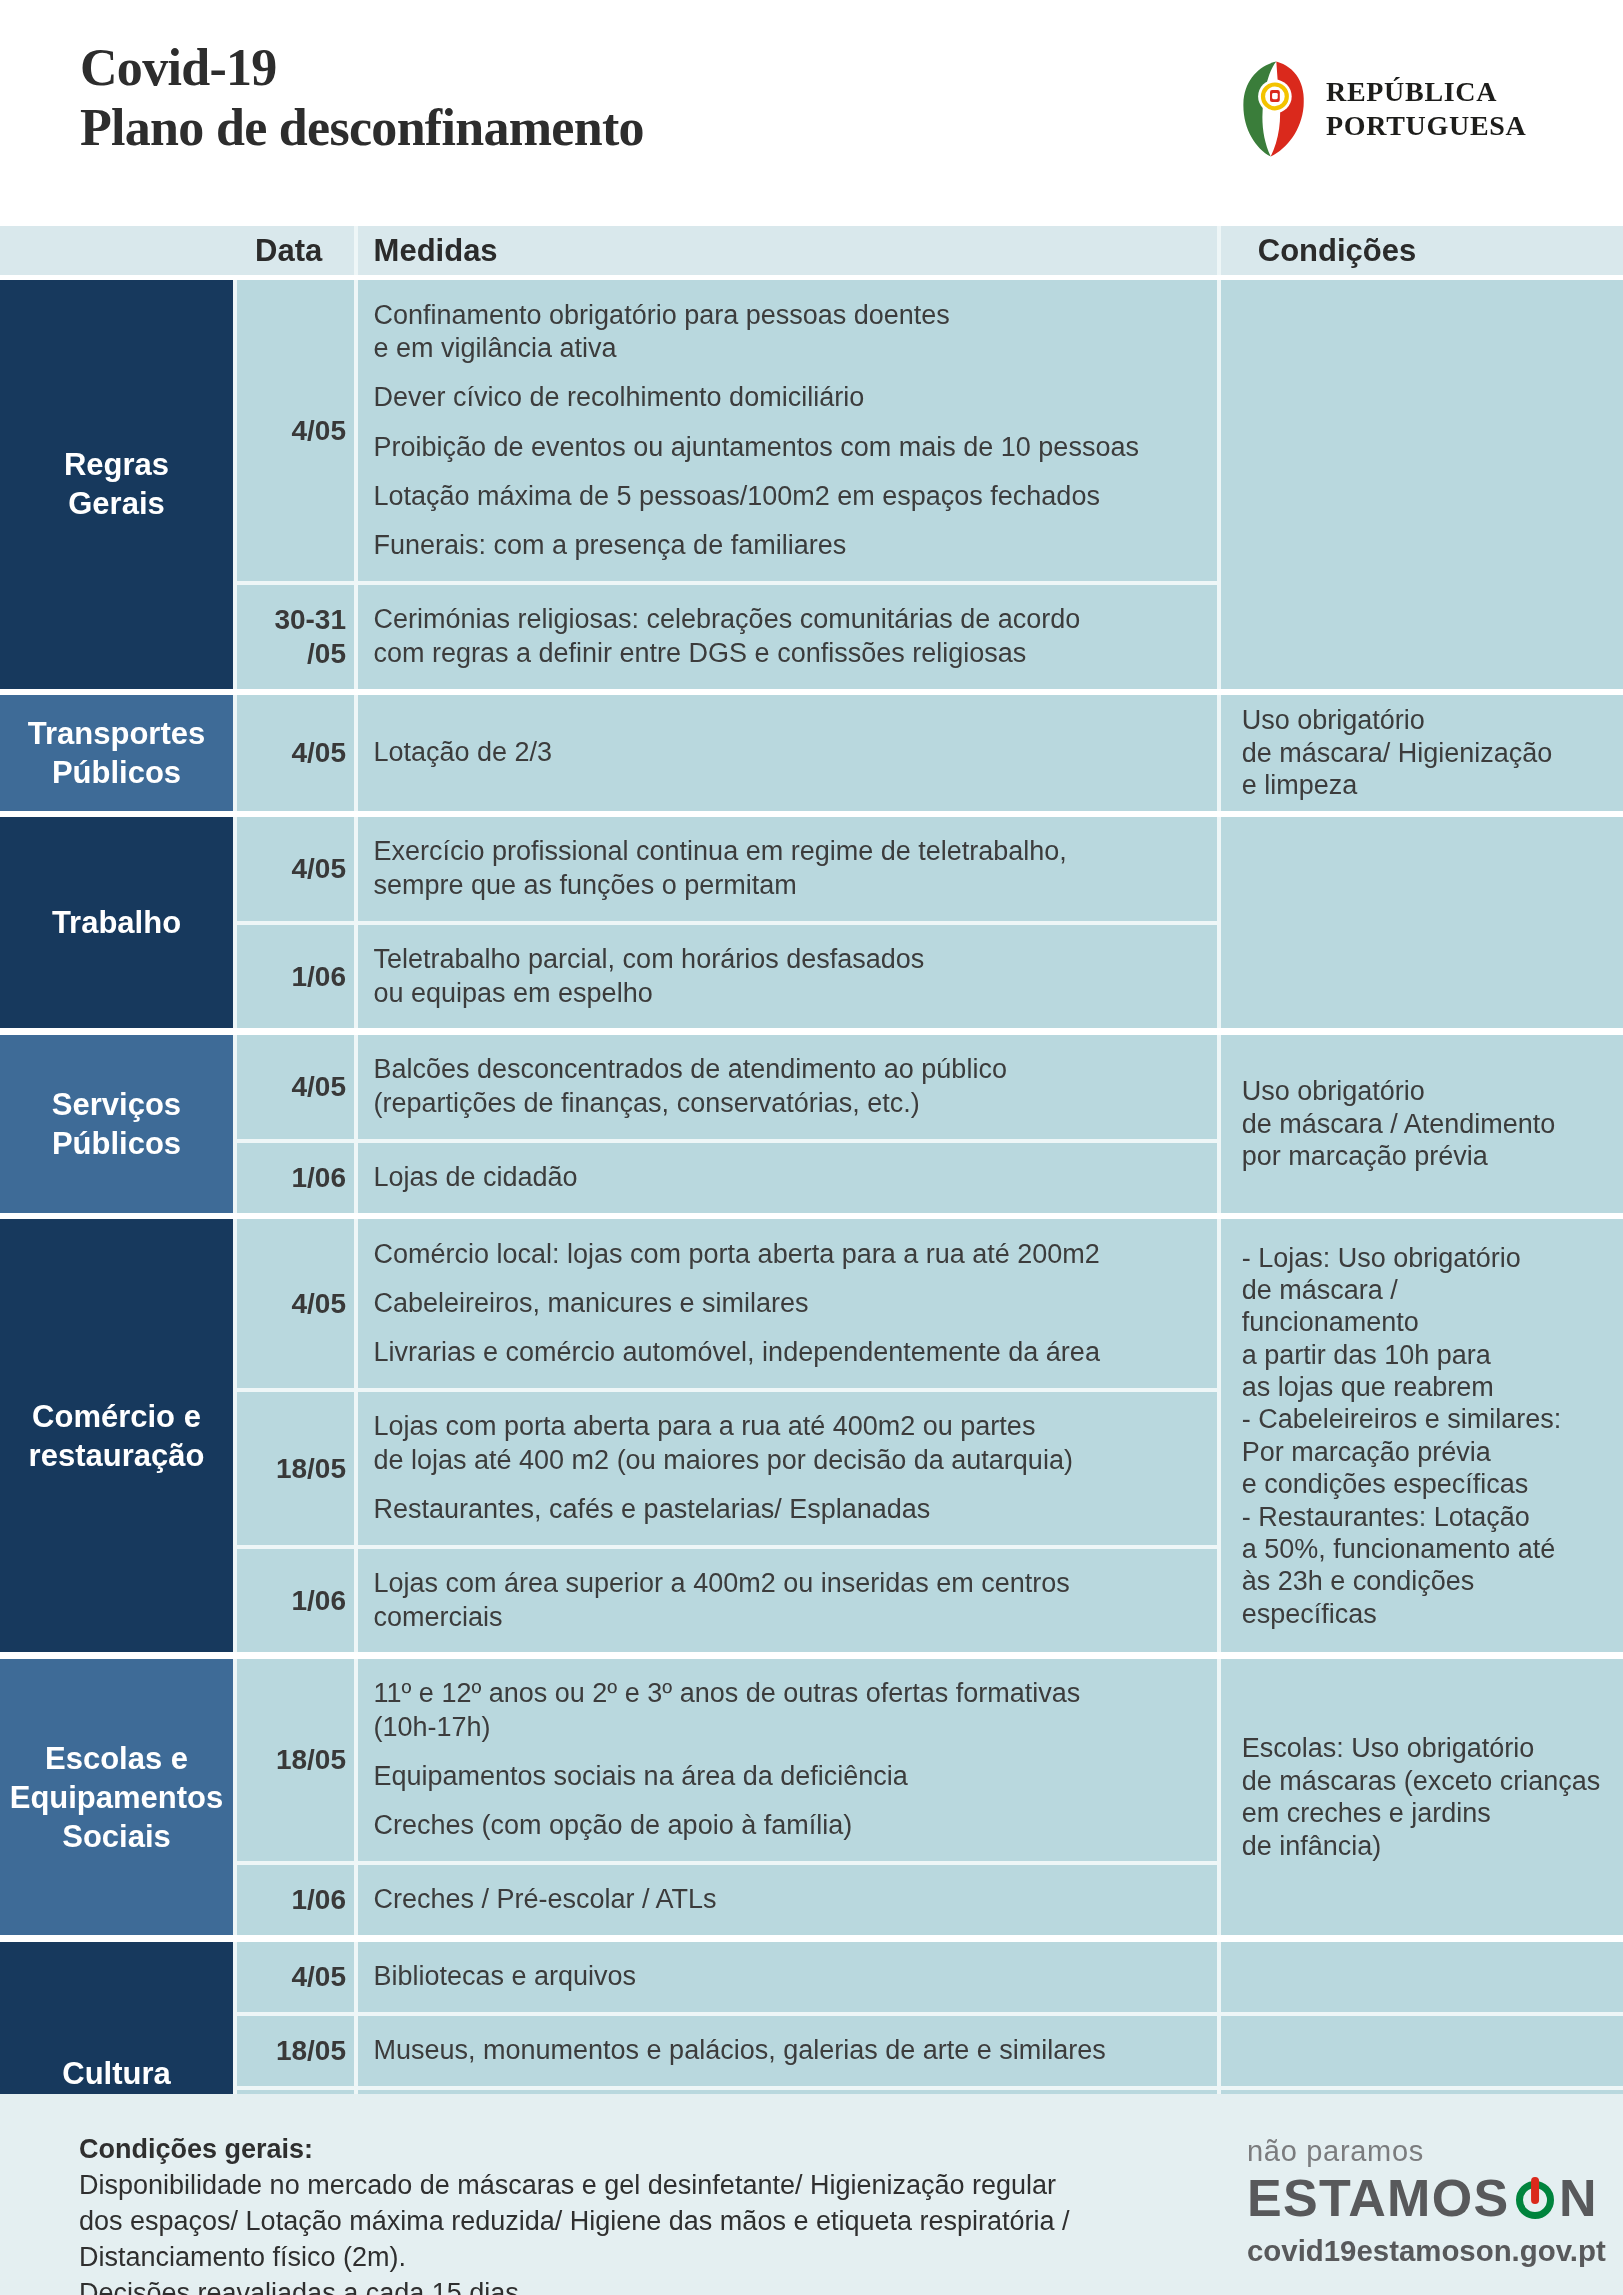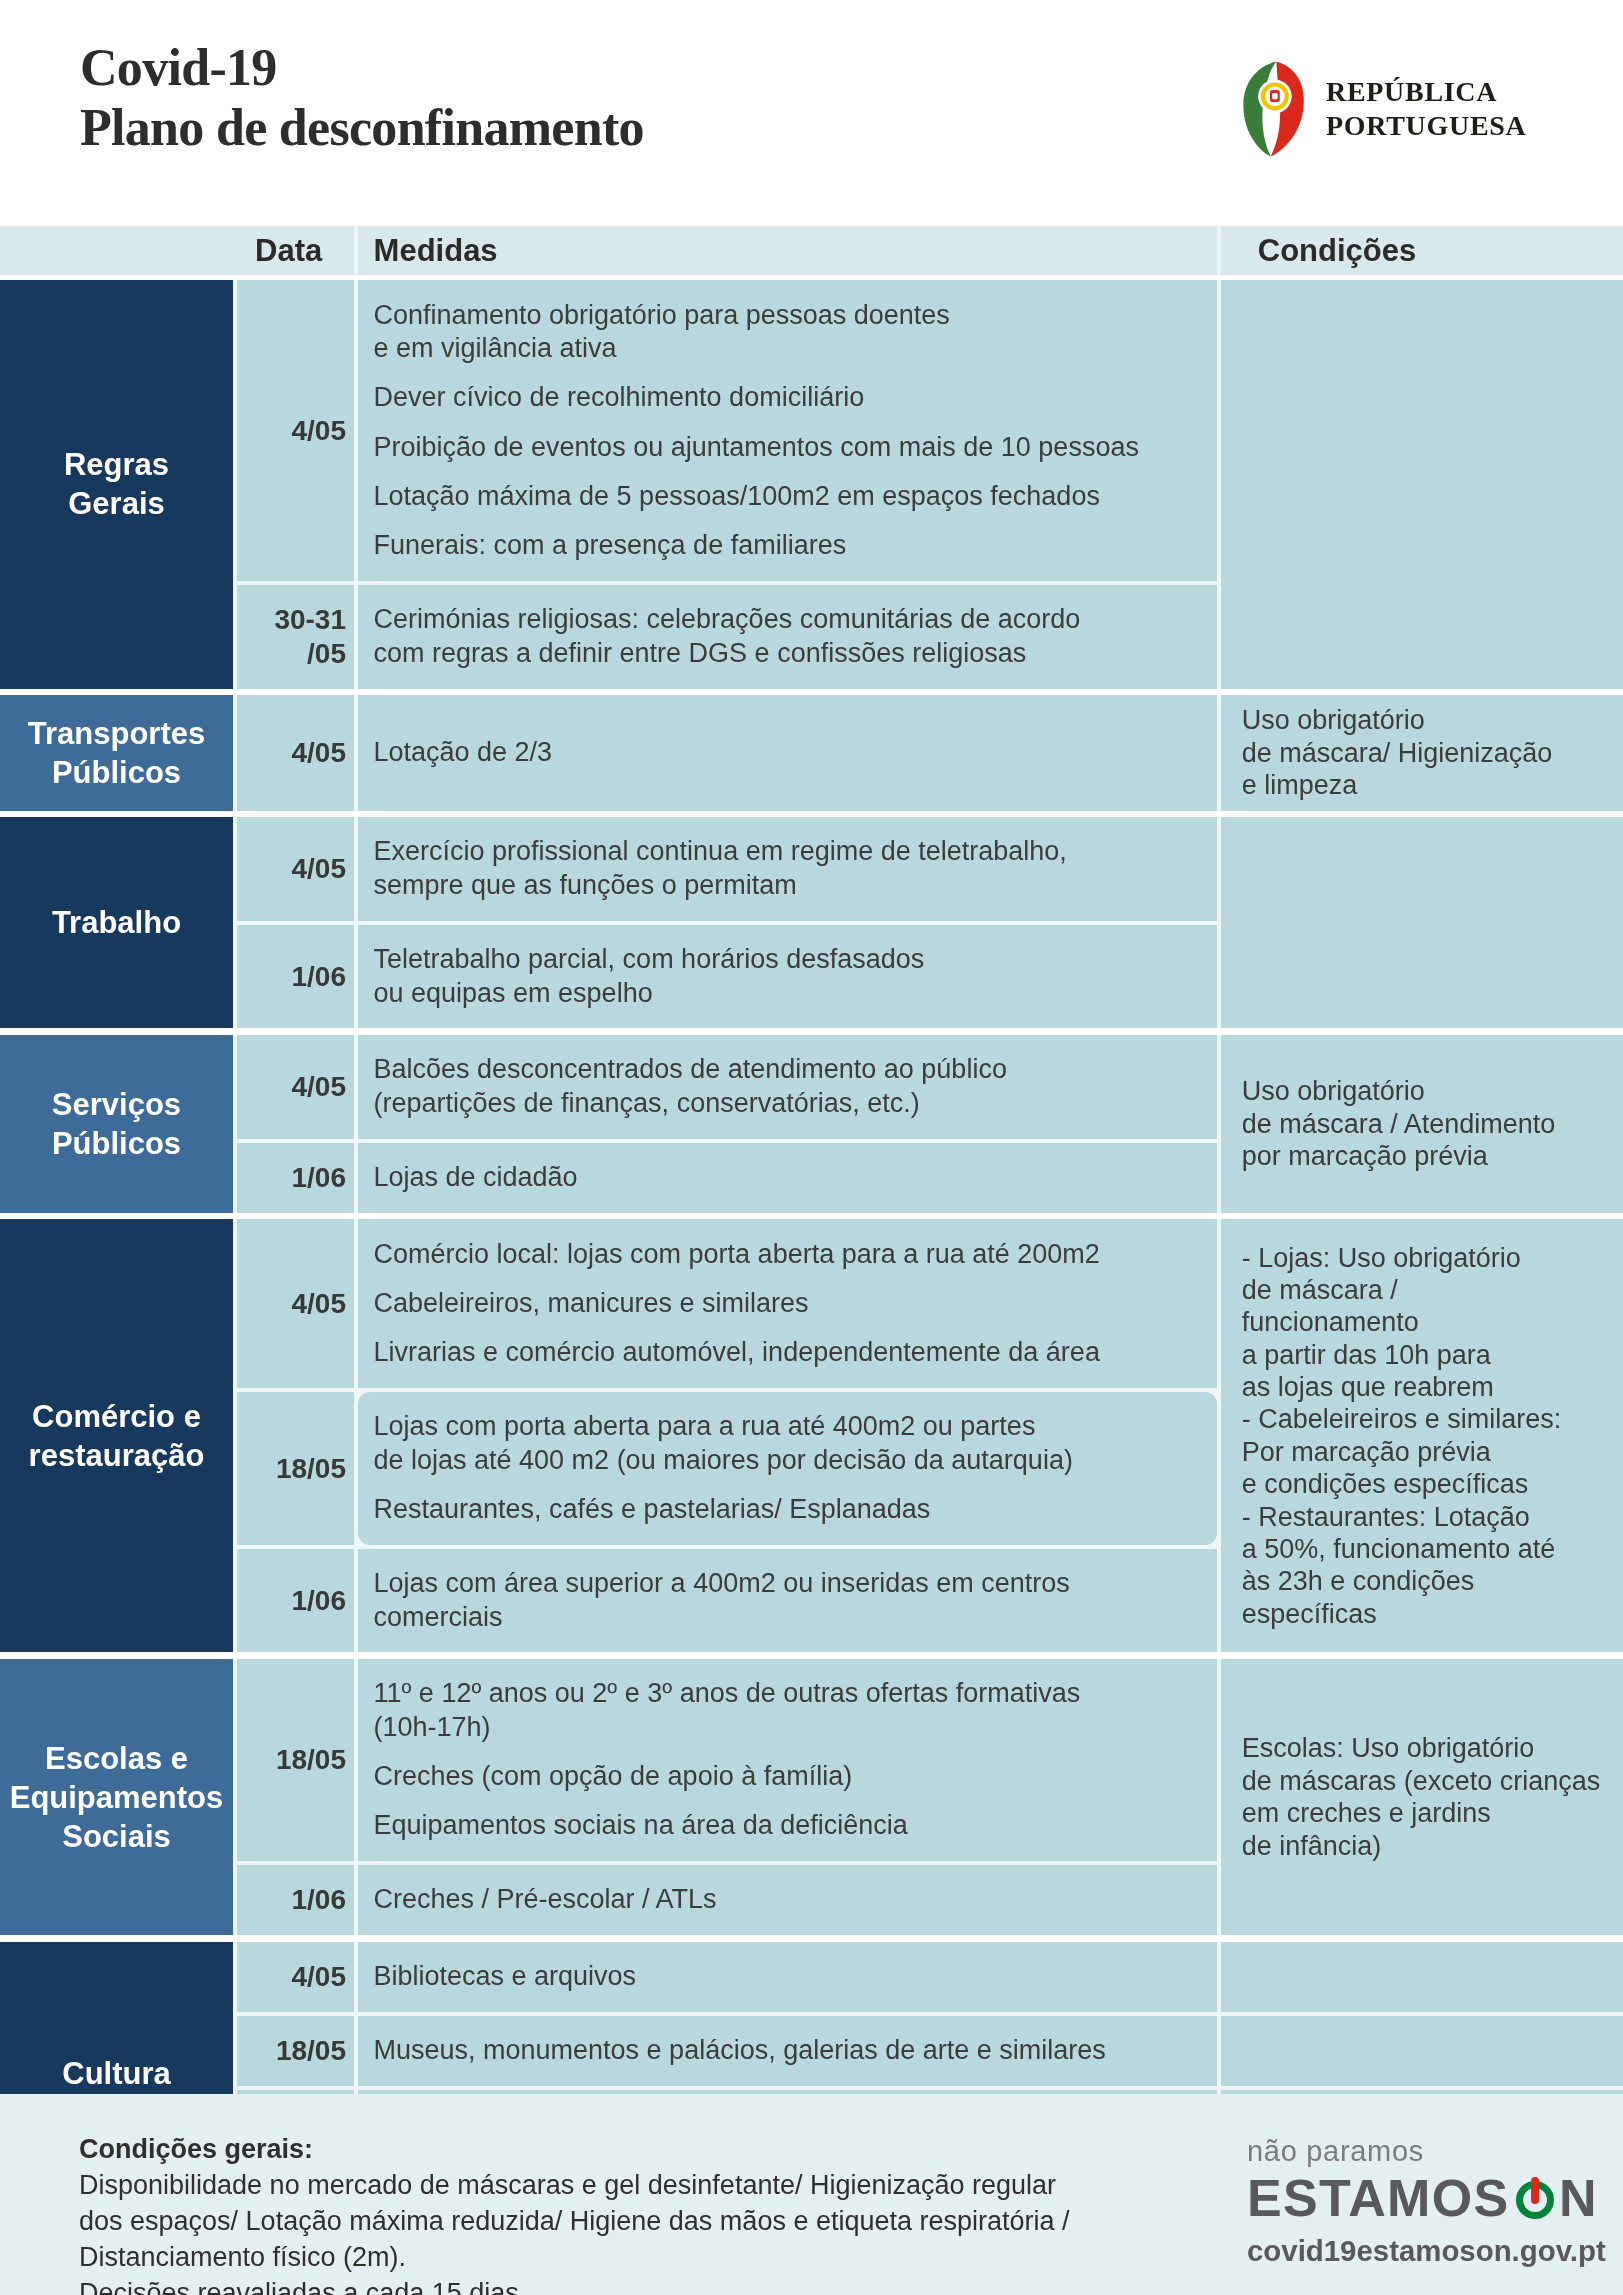--- a/index.html
+++ b/index.html
@@ -171,21 +171,21 @@
             <div>Comércio e</div>
             <div>restauração</div>
           </div>
           <div class="cell date" style="grid-area: 1 / 2;">4/05</div>
           <div class="cell meas" style="grid-area: 1 / 3;">
             <p>Comércio local: lojas com porta aberta para a rua até 200m2</p>
             <p>Cabeleireiros, manicures e similares</p>
             <p>Livrarias e comércio automóvel, independentemente da área</p>
           </div>
           <div class="cell date" style="grid-area: 2 / 2;">18/05</div>
-          <div class="cell meas" style="grid-area: 2 / 3; border-radius: 12px;">
+          <div class="cell meas" style="grid-area: 2 / 3;">
             <p>Lojas com porta aberta para a rua até 400m2 ou partes
 de lojas até 400 m2 (ou maiores por decisão da autarquia)</p>
             <p>Restaurantes, cafés e pastelarias/ Esplanadas</p>
           </div>
           <div class="cell date" style="grid-area: 3 / 2;">1/06</div>
           <div class="cell meas" style="grid-area: 3 / 3;">
             <p>Lojas com área superior a 400m2 ou inseridas em centros
 comerciais</p>
           </div>
           <div class="cell cond" style="grid-area: 1 / 4 / span 3;">- Lojas: Uso obrigatório
@@ -204,22 +204,22 @@
         <div class="section" style="grid-template-rows: minmax(154px, auto) minmax(67px, auto);">
           <div class="cell cat medium" style="grid-area: 1 / 1 / span 2;">
             <div>Escolas e</div>
             <div>Equipamentos</div>
             <div>Sociais</div>
           </div>
           <div class="cell date" style="grid-area: 1 / 2;">18/05</div>
           <div class="cell meas" style="grid-area: 1 / 3;">
             <p>11º e 12º anos ou 2º e 3º anos de outras ofertas formativas
 (10h-17h)</p>
+            <p>Equipamentos sociais na área da deficiência</p>
             <p>Creches (com opção de apoio à família)</p>
-            <p>Equipamentos sociais na área da deficiência</p>
           </div>
           <div class="cell date" style="grid-area: 2 / 2;">1/06</div>
           <div class="cell meas" style="grid-area: 2 / 3;">
             <p>Creches / Pré-escolar / ATLs</p>
           </div>
           <div class="cell cond" style="grid-area: 1 / 4 / span 2;">Escolas: Uso obrigatório
 de máscaras (exceto crianças
 em creches e jardins
 de infância)</div>
         </div>

